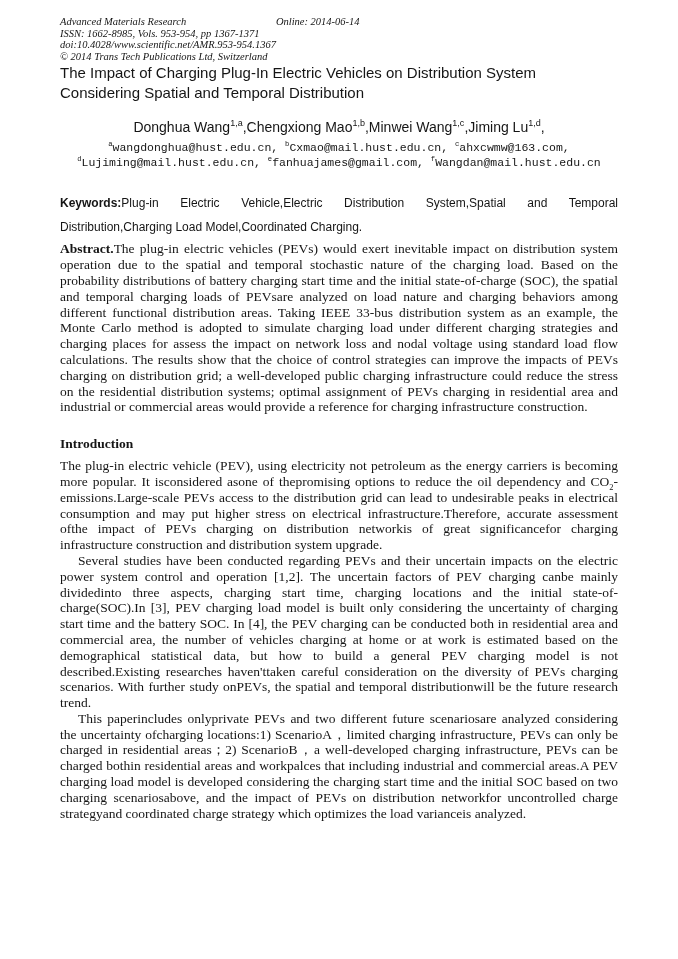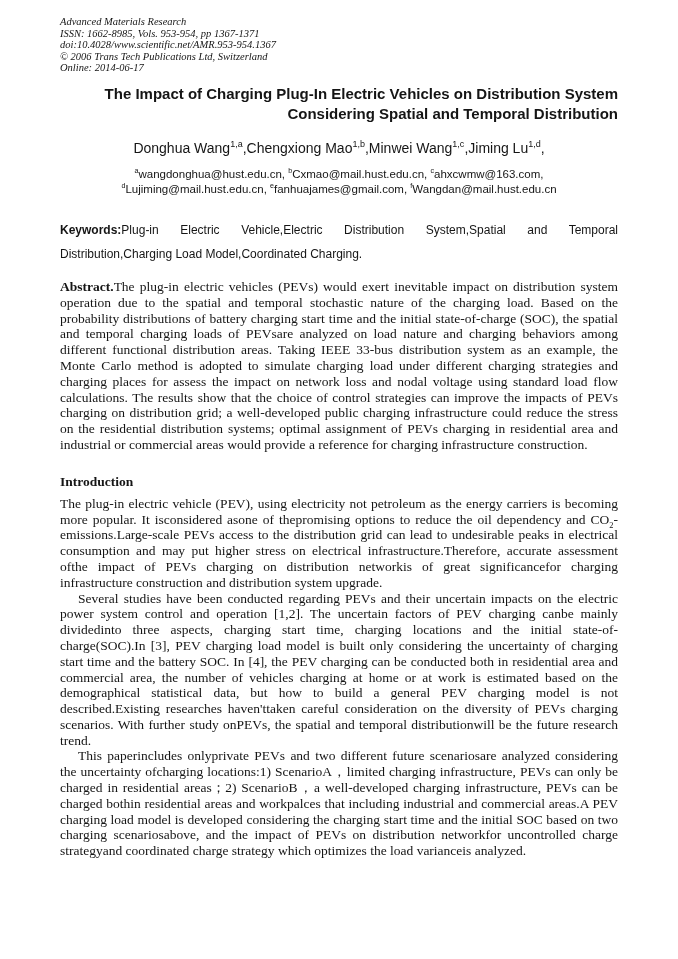--- a/index.html
+++ b/index.html
@@ -20,28 +20,27 @@
 
   .header-row {
     display: flex;
     justify-content: flex-start;
     align-items: flex-start;
     font-family: "Liberation Serif", serif;
     font-style: italic;
     font-size: 10.5px;
     line-height: 11.6px;
     white-space: nowrap;
-    flex-direction: column;
   }
 
   .paper-title {
-    margin-top: 10px;
-    text-align: right;
+    margin-top: 1px;
+    text-align: left;
     font-family: "Liberation Sans", sans-serif;
-    font-weight: bold;
+    font-weight: normal;
     font-size: 15px;
     line-height: 20px;
   }
 
   .authors {
     margin-top: 12px;
     text-align: center;
     font-family: "Liberation Sans", sans-serif;
     font-size: 14px;
     line-height: 25px;
@@ -51,38 +50,37 @@
   .affiliation {
     margin: 7px auto 0 auto;
     max-width: 537px;
     text-align: center;
     font-family: "Liberation Sans", sans-serif;
     font-size: 11.5px;
     line-height: 15px;
   }
 
   .emails {
-    margin-top: 6px;
     text-align: center;
-    font-family: Liberation Sans, sans-serif;
+    font-family: Liberation Mono, monospace;
     font-size: 11.5px;
     line-height: 15px;
   }
 
   .keywords {
     margin-top: 21px;
     font-family: "Liberation Sans", sans-serif;
     font-size: 12px;
     line-height: 24px;
     text-align: justify;
   }
   .keywords .kw-label { font-weight: bold; }
 
   .abstract {
-    margin-top: 13px;
+    margin-top: 2px;
     font-size: 13.5px;
     line-height: 15.8px;
     text-align: justify;
   }
   .abstract .ab-label { font-weight: bold; }
 
   .section-heading {
     margin-top: 21px;
     font-weight: bold;
     font-size: 13.5px;
@@ -100,23 +98,23 @@
 </head>
 <body>
 
 <div class="page">
 
   <div class="header-row">
     <div>
       <div>Advanced Materials Research</div>
       <div>ISSN: 1662-8985, Vols. 953-954, pp 1367-1371</div>
       <div>doi:10.4028/www.scientific.net/AMR.953-954.1367</div>
-      <div>© 2006 Trans Tech Publications Ltd, Switzerland</div>
+      <div>© 2014 Trans Tech Publications Ltd, Switzerland</div>
     </div>
-    <div>Online: 2014-06-17</div>
+    <div>Online: 2014-06-14</div>
   </div>
 
   <div class="paper-title">The Impact of Charging Plug-In Electric Vehicles on Distribution System Considering Spatial and Temporal Distribution</div>
 
   <div class="authors">
     <div>Donghua Wang<sup>1,a</sup>,Chengxiong Mao<sup>1,b</sup>,Minwei Wang<sup>1,c</sup>,Jiming Lu<sup>1,d</sup>,</div>
   </div>
 
 
   <div class="emails">

